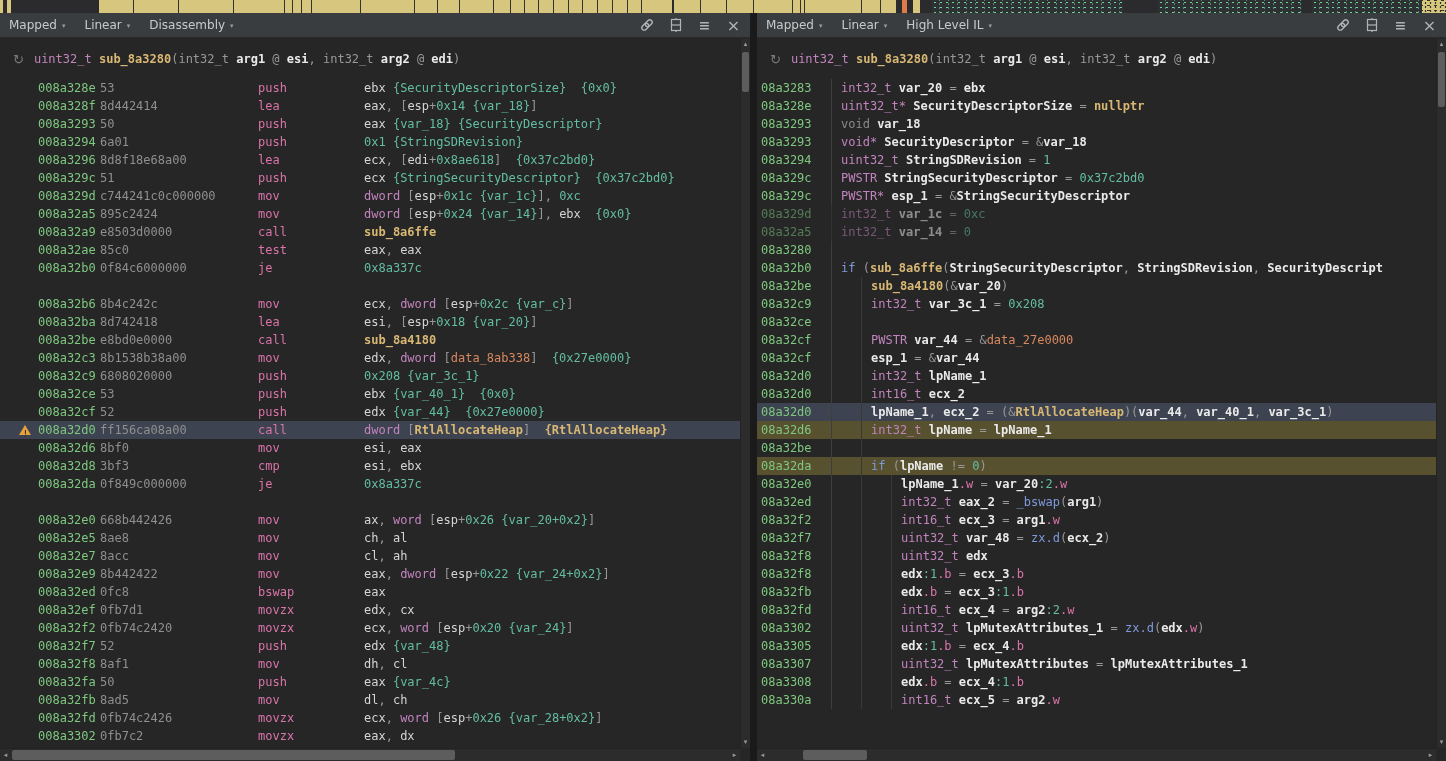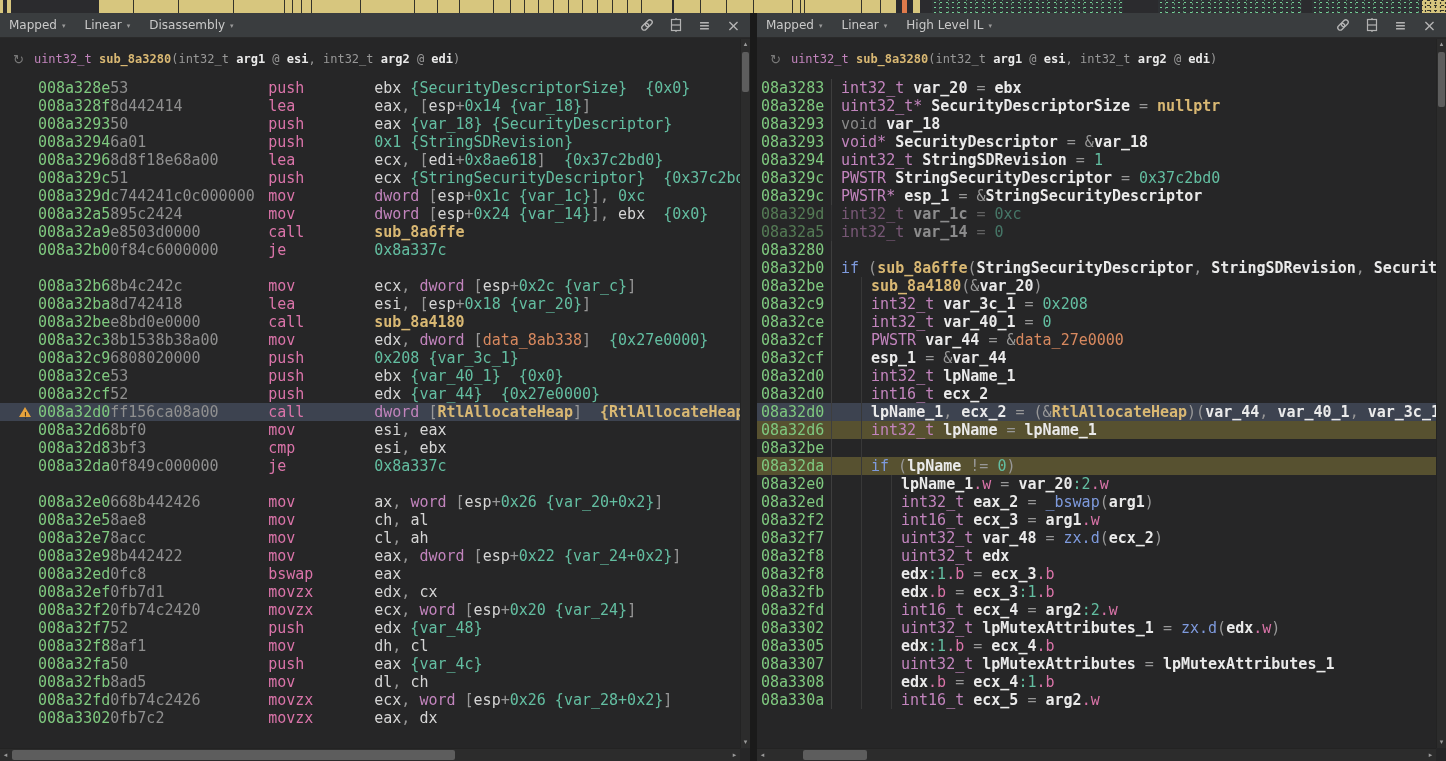--- a/index.html
+++ b/index.html
@@ -32,21 +32,21 @@
   .dd .caret{font-size:7px;color:#9a9a9a;padding-top:2px;}
   .tb-icons{margin-left:auto;display:flex;gap:14px;align-items:center;color:#b3b3b3;}
   .tb-icons .ic{display:inline-flex;align-items:center;justify-content:center;width:15px;height:15px;}
   .ic-menu{font-size:14px;font-weight:bold;}
   .ic-close{font-size:16px;}
 
   .sigrow{height:22px;margin:10px 0 9px;display:flex;align-items:center;font-size:12px;white-space:pre;}
   .sig-icon{color:#787878;margin:0 10px 0 13px;font-size:13px;font-family:"DejaVu Sans",sans-serif;}
 
   
-  .coderows{font-size:15px;}
+  .coderows{font-size:12px;}
   .lrow,.rrow{display:flex;height:18px;line-height:18px;white-space:pre;overflow:hidden;}
   .warncol{flex:0 0 38px;position:relative;}
   .warn-tri{position:absolute;right:7px;top:4px;width:0;height:0;
     border-left:6px solid transparent;border-right:6px solid transparent;border-bottom:10px solid #e6a23c;}
   .warn-tri:after{content:"!";position:absolute;left:-2px;top:1px;font-size:8px;color:#3a3020;font-weight:bold;}
   .col-addr{flex:0 0 62px;}
   .col-bytes{flex:0 0 158px;}
   .col-mn{flex:0 0 62px;}
   .col-ops{flex:1 1 auto;overflow:hidden;margin-left:44px;}
 
@@ -179,20 +179,21 @@
       <div class="coderows">
           <div class="lrow"><span class="warncol"></span><span class="col-addr tk-a">008a328e</span><span class="col-bytes tk-b">53</span><span class="col-mn tk-m">push</span><span class="col-ops"><span class="tk-r">ebx</span><span class="tk-n"> {SecurityDescriptorSize}</span><span class="tk-n">  {0x0}</span></span></div>
           <div class="lrow"><span class="warncol"></span><span class="col-addr tk-a">008a328f</span><span class="col-bytes tk-b">8d442414</span><span class="col-mn tk-m">lea</span><span class="col-ops"><span class="tk-r">eax</span><span class="tk-p">, [</span><span class="tk-r">esp</span><span class="tk-p">+</span><span class="tk-n">0x14</span><span class="tk-n"> {var_18}</span><span class="tk-p">]</span></span></div>
           <div class="lrow"><span class="warncol"></span><span class="col-addr tk-a">008a3293</span><span class="col-bytes tk-b">50</span><span class="col-mn tk-m">push</span><span class="col-ops"><span class="tk-r">eax</span><span class="tk-n"> {var_18}</span><span class="tk-n"> {SecurityDescriptor}</span></span></div>
           <div class="lrow"><span class="warncol"></span><span class="col-addr tk-a">008a3294</span><span class="col-bytes tk-b">6a01</span><span class="col-mn tk-m">push</span><span class="col-ops"><span class="tk-n">0x1</span><span class="tk-n"> {StringSDRevision}</span></span></div>
           <div class="lrow"><span class="warncol"></span><span class="col-addr tk-a">008a3296</span><span class="col-bytes tk-b">8d8f18e68a00</span><span class="col-mn tk-m">lea</span><span class="col-ops"><span class="tk-r">ecx</span><span class="tk-p">, [</span><span class="tk-r">edi</span><span class="tk-p">+</span><span class="tk-n">0x8ae618</span><span class="tk-p">]</span><span class="tk-n">  {0x37c2bd0}</span></span></div>
           <div class="lrow"><span class="warncol"></span><span class="col-addr tk-a">008a329c</span><span class="col-bytes tk-b">51</span><span class="col-mn tk-m">push</span><span class="col-ops"><span class="tk-r">ecx</span><span class="tk-n"> {StringSecurityDescriptor}</span><span class="tk-n">  {0x37c2bd0}</span></span></div>
           <div class="lrow"><span class="warncol"></span><span class="col-addr tk-a">008a329d</span><span class="col-bytes tk-b">c744241c0c000000</span><span class="col-mn tk-m">mov</span><span class="col-ops"><span class="tk-t">dword</span><span class="tk-p"> [</span><span class="tk-r">esp</span><span class="tk-p">+</span><span class="tk-n">0x1c</span><span class="tk-n"> {var_1c}</span><span class="tk-p">], </span><span class="tk-n">0xc</span></span></div>
           <div class="lrow"><span class="warncol"></span><span class="col-addr tk-a">008a32a5</span><span class="col-bytes tk-b">895c2424</span><span class="col-mn tk-m">mov</span><span class="col-ops"><span class="tk-t">dword</span><span class="tk-p"> [</span><span class="tk-r">esp</span><span class="tk-p">+</span><span class="tk-n">0x24</span><span class="tk-n"> {var_14}</span><span class="tk-p">], </span><span class="tk-r">ebx</span><span class="tk-n">  {0x0}</span></span></div>
           <div class="lrow"><span class="warncol"></span><span class="col-addr tk-a">008a32a9</span><span class="col-bytes tk-b">e8503d0000</span><span class="col-mn tk-m">call</span><span class="col-ops"><span class="tk-f">sub_8a6ffe</span></span></div>
+          <div class="lrow"><span class="warncol"></span><span class="col-addr tk-a">008a32ae</span><span class="col-bytes tk-b">85c0</span><span class="col-mn tk-m">test</span><span class="col-ops"><span class="tk-r">eax</span><span class="tk-p">, </span><span class="tk-r">eax</span></span></div>
           <div class="lrow"><span class="warncol"></span><span class="col-addr tk-a">008a32b0</span><span class="col-bytes tk-b">0f84c6000000</span><span class="col-mn tk-m">je</span><span class="col-ops"><span class="tk-n">0x8a337c</span></span></div>
           <div class="lrow"><span class="warncol"></span><span class="col-addr tk-a"></span><span class="col-bytes tk-b"></span><span class="col-mn tk-m"></span><span class="col-ops"></span></div>
           <div class="lrow"><span class="warncol"></span><span class="col-addr tk-a">008a32b6</span><span class="col-bytes tk-b">8b4c242c</span><span class="col-mn tk-m">mov</span><span class="col-ops"><span class="tk-r">ecx</span><span class="tk-p">, </span><span class="tk-t">dword</span><span class="tk-p"> [</span><span class="tk-r">esp</span><span class="tk-p">+</span><span class="tk-n">0x2c</span><span class="tk-n"> {var_c}</span><span class="tk-p">]</span></span></div>
           <div class="lrow"><span class="warncol"></span><span class="col-addr tk-a">008a32ba</span><span class="col-bytes tk-b">8d742418</span><span class="col-mn tk-m">lea</span><span class="col-ops"><span class="tk-r">esi</span><span class="tk-p">, [</span><span class="tk-r">esp</span><span class="tk-p">+</span><span class="tk-n">0x18</span><span class="tk-n"> {var_20}</span><span class="tk-p">]</span></span></div>
           <div class="lrow"><span class="warncol"></span><span class="col-addr tk-a">008a32be</span><span class="col-bytes tk-b">e8bd0e0000</span><span class="col-mn tk-m">call</span><span class="col-ops"><span class="tk-f">sub_8a4180</span></span></div>
           <div class="lrow"><span class="warncol"></span><span class="col-addr tk-a">008a32c3</span><span class="col-bytes tk-b">8b1538b38a00</span><span class="col-mn tk-m">mov</span><span class="col-ops"><span class="tk-r">edx</span><span class="tk-p">, </span><span class="tk-t">dword</span><span class="tk-p"> [</span><span class="tk-d">data_8ab338</span><span class="tk-p">]</span><span class="tk-n">  {0x27e0000}</span></span></div>
           <div class="lrow"><span class="warncol"></span><span class="col-addr tk-a">008a32c9</span><span class="col-bytes tk-b">6808020000</span><span class="col-mn tk-m">push</span><span class="col-ops"><span class="tk-n">0x208</span><span class="tk-n"> {var_3c_1}</span></span></div>
           <div class="lrow"><span class="warncol"></span><span class="col-addr tk-a">008a32ce</span><span class="col-bytes tk-b">53</span><span class="col-mn tk-m">push</span><span class="col-ops"><span class="tk-r">ebx</span><span class="tk-n"> {var_40_1}</span><span class="tk-n">  {0x0}</span></span></div>
           <div class="lrow"><span class="warncol"></span><span class="col-addr tk-a">008a32cf</span><span class="col-bytes tk-b">52</span><span class="col-mn tk-m">push</span><span class="col-ops"><span class="tk-r">edx</span><span class="tk-n"> {var_44}</span><span class="tk-n">  {0x27e0000}</span></span></div>
           <div class="lrow hl-blue"><span class="warncol"><span class="warn-tri"></span></span><span class="col-addr tk-a">008a32d0</span><span class="col-bytes tk-b">ff156ca08a00</span><span class="col-mn tk-m">call</span><span class="col-ops"><span class="tk-t">dword</span><span class="tk-p"> [</span><span class="tk-f">RtlAllocateHeap</span><span class="tk-p">]</span><span class="tk-f">  {RtlAllocateHeap}</span></span></div>
@@ -279,21 +280,21 @@
           <div class="rrow"><span class="raddr tk-a">08a3293</span><span class="rcode"><span class="tk-t">void* </span><span class="tk-v">SecurityDescriptor</span><span class="tk-p"> = &amp;</span><span class="tk-v">var_18</span></span></div>
           <div class="rrow"><span class="raddr tk-a">08a3294</span><span class="rcode"><span class="tk-t">uint32_t </span><span class="tk-v">StringSDRevision</span><span class="tk-p"> = </span><span class="tk-n">1</span></span></div>
           <div class="rrow"><span class="raddr tk-a">08a329c</span><span class="rcode"><span class="tk-t">PWSTR </span><span class="tk-v">StringSecurityDescriptor</span><span class="tk-p"> = </span><span class="tk-n">0x37c2bd0</span></span></div>
           <div class="rrow"><span class="raddr tk-a">08a329c</span><span class="rcode"><span class="tk-t">PWSTR* </span><span class="tk-v">esp_1</span><span class="tk-p"> = &amp;</span><span class="tk-v">StringSecurityDescriptor</span></span></div>
           <div class="rrow dim"><span class="raddr tk-a">08a329d</span><span class="rcode"><span class="tk-t">int32_t </span><span class="tk-v">var_1c</span><span class="tk-p"> = </span><span class="tk-n">0xc</span></span></div>
           <div class="rrow dim"><span class="raddr tk-a">08a32a5</span><span class="rcode"><span class="tk-t">int32_t </span><span class="tk-v">var_14</span><span class="tk-p"> = </span><span class="tk-n">0</span></span></div>
           <div class="rrow"><span class="raddr tk-a">08a3280</span><span class="rcode"></span></div>
           <div class="rrow"><span class="raddr tk-a">08a32b0</span><span class="rcode"><span class="tk-k">if</span><span class="tk-p"> (</span><span class="tk-f">sub_8a6ffe</span><span class="tk-p">(</span><span class="tk-v">StringSecurityDescriptor</span><span class="tk-p">, </span><span class="tk-v">StringSDRevision</span><span class="tk-p">, </span><span class="tk-v">SecurityDescript</span></span></div>
           <div class="rrow"><span class="raddr tk-a">08a32be</span><span class="guide"></span><span class="rcode"><span class="tk-f">sub_8a4180</span><span class="tk-p">(&amp;</span><span class="tk-v">var_20</span><span class="tk-p">)</span></span></div>
           <div class="rrow"><span class="raddr tk-a">08a32c9</span><span class="guide"></span><span class="rcode"><span class="tk-t">int32_t </span><span class="tk-v">var_3c_1</span><span class="tk-p"> = </span><span class="tk-n">0x208</span></span></div>
-          <div class="rrow"><span class="raddr tk-a">08a32ce</span><span class="guide"></span><span class="rcode"><span class="tk-t">int32_t </span><span class="tk-v">var_40_1</span><span class="tk-p"> = </span><span class="tk-n">0</span></span></div>
+          <div class="rrow"><span class="raddr tk-a">08a32ce</span><span class="guide"></span></div>
           <div class="rrow"><span class="raddr tk-a">08a32cf</span><span class="guide"></span><span class="rcode"><span class="tk-t">PWSTR </span><span class="tk-v">var_44</span><span class="tk-p"> = &amp;</span><span class="tk-d">data_27e0000</span></span></div>
           <div class="rrow"><span class="raddr tk-a">08a32cf</span><span class="guide"></span><span class="rcode"><span class="tk-v">esp_1</span><span class="tk-p"> = &amp;</span><span class="tk-v">var_44</span></span></div>
           <div class="rrow"><span class="raddr tk-a">08a32d0</span><span class="guide"></span><span class="rcode"><span class="tk-t">int32_t </span><span class="tk-v">lpName_1</span></span></div>
           <div class="rrow"><span class="raddr tk-a">08a32d0</span><span class="guide"></span><span class="rcode"><span class="tk-t">int16_t </span><span class="tk-v">ecx_2</span></span></div>
           <div class="rrow hl-blue"><span class="raddr tk-a">08a32d0</span><span class="guide"></span><span class="rcode"><span class="tk-v">lpName_1</span><span class="tk-p">, </span><span class="tk-v">ecx_2</span><span class="tk-p"> = (&amp;</span><span class="tk-f">RtlAllocateHeap</span><span class="tk-p">)(</span><span class="tk-v">var_44</span><span class="tk-p">, </span><span class="tk-v">var_40_1</span><span class="tk-p">, </span><span class="tk-v">var_3c_1</span><span class="tk-p">)</span></span></div>
           <div class="rrow hl-olive"><span class="raddr tk-a">08a32d6</span><span class="guide"></span><span class="rcode"><span class="tk-t">int32_t </span><span class="tk-v">lpName</span><span class="tk-p"> = </span><span class="tk-v">lpName_1</span></span></div>
           <div class="rrow"><span class="raddr tk-a">08a32be</span><span class="guide"></span><span class="rcode"></span></div>
           <div class="rrow hl-olive"><span class="raddr tk-a">08a32da</span><span class="guide"></span><span class="rcode"><span class="tk-k">if</span><span class="tk-p"> (</span><span class="tk-v">lpName</span><span class="tk-p"> != </span><span class="tk-n">0</span><span class="tk-p">)</span></span></div>
           <div class="rrow"><span class="raddr tk-a">08a32e0</span><span class="guide"></span><span class="guide"></span><span class="rcode"><span class="tk-v">lpName_1</span><span class="tk-m">.w</span><span class="tk-p"> = </span><span class="tk-v">var_20</span><span class="tk-n">:2</span><span class="tk-m">.w</span></span></div>
           <div class="rrow"><span class="raddr tk-a">08a32ed</span><span class="guide"></span><span class="guide"></span><span class="rcode"><span class="tk-t">int32_t </span><span class="tk-v">eax_2</span><span class="tk-p"> = </span><span class="tk-k">_bswap</span><span class="tk-p">(</span><span class="tk-v">arg1</span><span class="tk-p">)</span></span></div>

